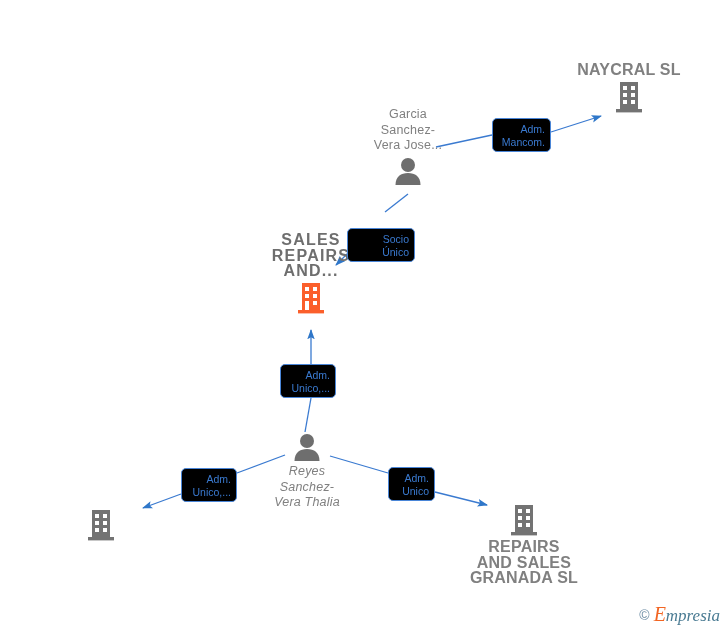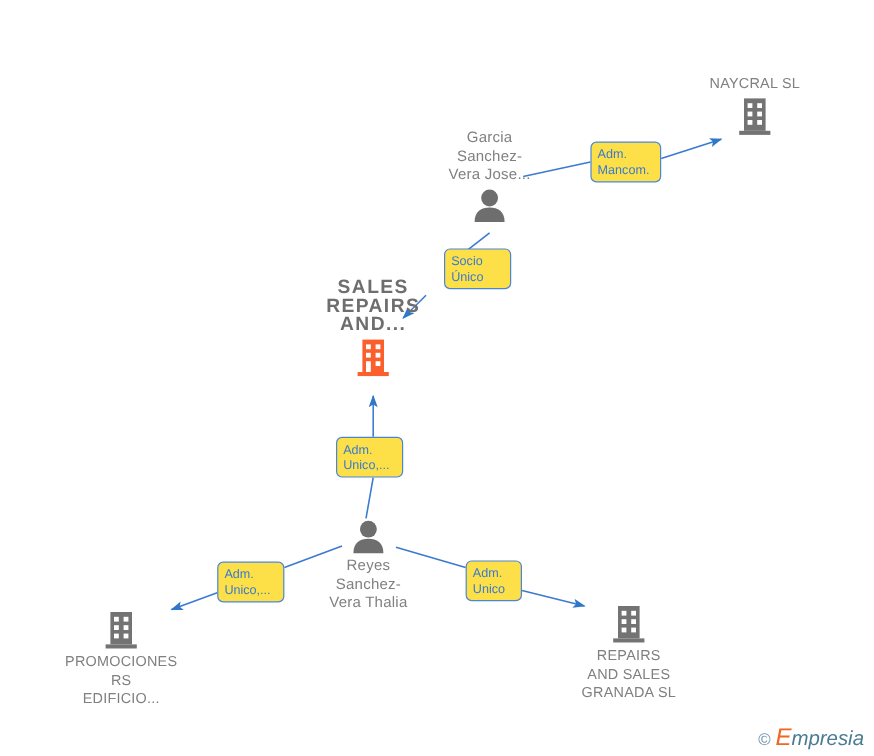--- a/index.html
+++ b/index.html
@@ -37,64 +37,65 @@
   }
   .node .caption {
     display: block;
     font-size: 12.5px;
     line-height: 15.5px;
     color: #808080;
     letter-spacing: 0.2px;
     white-space: pre-line;
   }
   .node.company .caption {
-    font-size: 12px;
+    font-size: 16px;
     line-height: 15.5px;
+    font-weight: bold;
   }
   .node.focus .caption {
     font-weight: bold;
     color: #6e6e6e;
     letter-spacing: 1.2px;
     font-size: 16px;
   }
   .node.caption-above .caption {
     margin-bottom: 2px;
   }
   .node.caption-below .caption {
     margin-top: 2px;
   }
   .reltag {
     position: absolute;
     border: 1px solid #4a86d8;
     border-radius: 5px;
-    background: #fde047;
+    background: #000000;
     color: #3a7ad0;
     font-size: 10.5px;
     line-height: 13px;
-    text-align: left;
+    text-align: right;
     padding: 4px 5px 5px 5px;
     box-sizing: border-box;
     white-space: pre-line;
     z-index: 5;
   }
   #watermark {
     position: absolute;
     right: 8px;
     bottom: 6px;
     display: flex;
     align-items: center;
     gap: 4px;
   }
   #watermark .copy {
     color: #6f8fa6;
     font-size: 14px;
     line-height: 14px;
   }
   #watermark .brand {
-    font-family: Liberation Sans, sans-serif;
+    font-family: Liberation Serif, serif;
     font-style: italic;
     font-size: 17px;
     line-height: 17px;
     color: #4a7b93;
   }
   #watermark .brand .cap {
     color: #f26522;
     font-size: 20px;
   }
 </style>
@@ -165,21 +166,21 @@
         <rect x="9" y="6" width="4" height="4" fill="#ffffff"></rect>
         <rect x="17" y="6" width="4" height="4" fill="#ffffff"></rect>
         <rect x="9" y="13" width="4" height="4" fill="#ffffff"></rect>
         <rect x="17" y="13" width="4" height="4" fill="#ffffff"></rect>
         <rect x="9" y="20" width="4" height="9" fill="#ffffff"></rect>
         <rect x="17" y="20" width="4" height="4" fill="#ffffff"></rect>
       </svg>
     </span>
   </div>
 
-  <div class="node person caption-below" style="left:307px; top:432px;">
+  <div class="node person caption-below" style="left:307px; top:432px;font-style:italic;">
     <span class="glyph">
       <svg width="30" height="30" viewBox="0 0 30 30" xmlns="http://www.w3.org/2000/svg">
         <circle cx="15" cy="9" r="7" fill="#6e6e6e"></circle>
         <path d="M2.5,29 C2.5,20.4 8,17 15,17 C22,17 27.5,20.4 27.5,29 Z" fill="#6e6e6e"></path>
       </svg>
     </span>
     <span class="caption">Reyes
 Sanchez-
 Vera Thalia</span>
   </div>
@@ -190,23 +191,20 @@
         <rect x="6" y="2" width="18" height="27" fill="#737373"></rect>
         <rect x="2" y="29" width="26" height="3.4" fill="#737373"></rect>
         <rect x="9" y="6" width="4" height="4" fill="#ffffff"></rect>
         <rect x="17" y="6" width="4" height="4" fill="#ffffff"></rect>
         <rect x="9" y="13" width="4" height="4" fill="#ffffff"></rect>
         <rect x="17" y="13" width="4" height="4" fill="#ffffff"></rect>
         <rect x="9" y="20" width="4" height="4" fill="#ffffff"></rect>
         <rect x="17" y="20" width="4" height="4" fill="#ffffff"></rect>
       </svg>
     </span>
-    <span class="caption">PROMOCIONES
-RS
-EDIFICIO...</span>
   </div>
 
   <div class="node company caption-below" style="left:524px; top:503px;">
     <span class="glyph">
       <svg width="30" height="34" viewBox="0 0 30 34" xmlns="http://www.w3.org/2000/svg">
         <rect x="6" y="2" width="18" height="27" fill="#737373"></rect>
         <rect x="2" y="29" width="26" height="3.4" fill="#737373"></rect>
         <rect x="9" y="6" width="4" height="4" fill="#ffffff"></rect>
         <rect x="17" y="6" width="4" height="4" fill="#ffffff"></rect>
         <rect x="9" y="13" width="4" height="4" fill="#ffffff"></rect>
@@ -216,21 +214,21 @@
       </svg>
     </span>
     <span class="caption">REPAIRS
 AND SALES
 GRANADA  SL</span>
   </div>
 
   <div class="reltag" style="left:492px; top:118px; width:59px; height:34px;">Adm.
 Mancom.</div>
 
-  <div class="reltag" style="left:347px; top:207px; width:56px; height:34px;margin-left:23px;">Socio
+  <div class="reltag" style="left:347px; top:228px; width:68px; height:34px;">Socio
 Único</div>
 
   <div class="reltag" style="left:280px; top:364px; width:56px; height:34px;">Adm.
 Unico,...</div>
 
   <div class="reltag" style="left:181px; top:468px; width:56px; height:34px;">Adm.
 Unico,...</div>
 
   <div class="reltag" style="left:388px; top:467px; width:47px; height:34px;">Adm.
 Unico</div>

